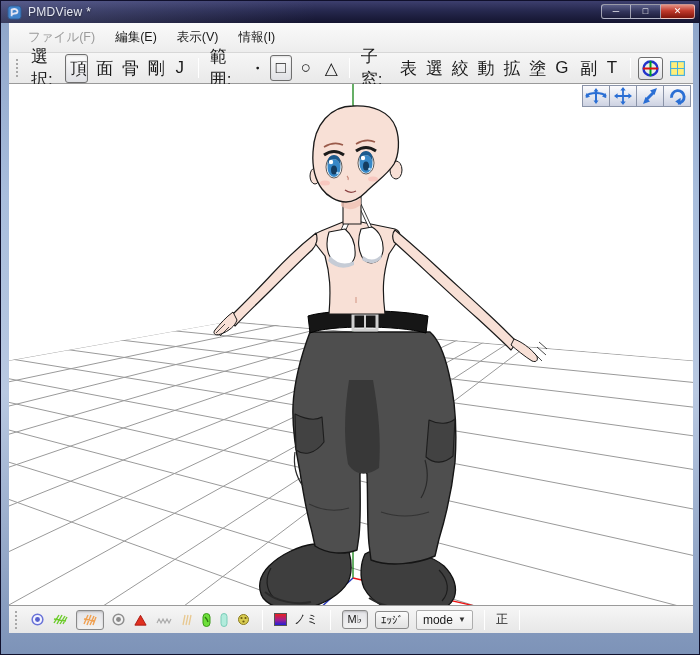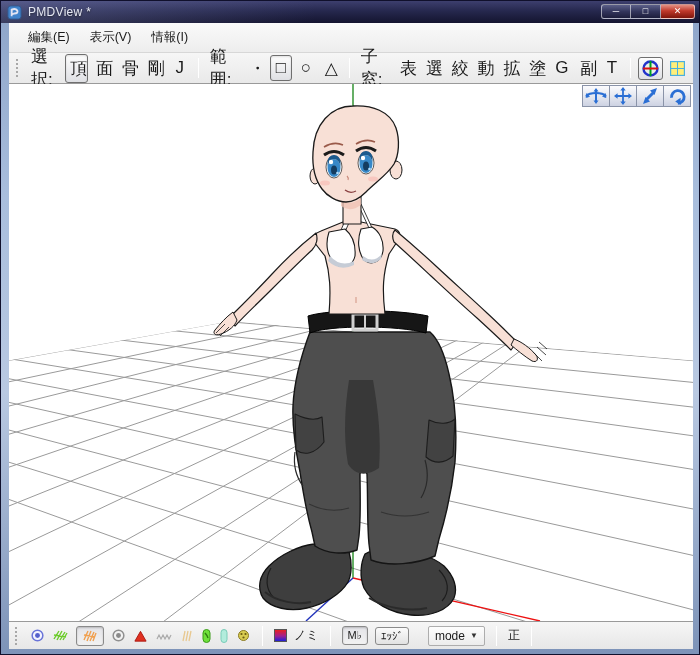--- a/index.html
+++ b/index.html
@@ -57,31 +57,31 @@
   
   .viewport { position:absolute; left:8px; top:83px; width:684px; height:537px; background:#ffffff; overflow:hidden; }
   .navbtns { position:absolute; right:2px; top:1px; display:flex; }
   .navbtn {
     width:28px; height:22px; border:1px solid #8a93a8; margin-left:-1px;
     background:linear-gradient(180deg,#fbfbfd 0%,#e3e6ef 55%,#cdd2e2 100%);
     display:flex; align-items:center; justify-content:center;
   }
   
   .bottombar {
-    position:absolute; left:8px; top:620px; width:684px; height:28px;
+    position:absolute; left:8px; top:604px; width:684px; height:28px;
     background:linear-gradient(180deg,#f6f6f6,#e7e7e7);
     border-top:1px solid #9a9a9a;
     display:flex; align-items:center; padding:0 3px; gap:7px; font-size:12px; color:#1a1a1a;
   }
   .bicon { display:flex; align-items:center; flex:none; }
   .bbtn { border:1px solid #8a8a8a; border-radius:3px; padding:2px 5px; font-size:11px;
     background:linear-gradient(180deg,#fbfbfb,#e2e2e2); }
   .bbtn.pressed { background:linear-gradient(180deg,#e4e4e8,#f2f2f2); box-shadow:inset 0 1px 2px rgba(0,0,0,.2); }
   .dropdown { border:1px solid #adadad; border-radius:2px; padding:2px 6px; font-size:12px;
-    background:linear-gradient(180deg,#fdfdfd,#ececec); display:flex; align-items:center; gap:5px;margin-left:12px;}
+    background:linear-gradient(180deg,#fdfdfd,#ececec); display:flex; align-items:center; gap:5px;}
   .chev { font-size:8px; color:#333; }
   .swatch { width:13px; height:13px; border:1px solid #555; background:linear-gradient(180deg,#e82020 0%,#a02090 55%,#2020d8 100%); }
 </style>
 </head>
 <body>
 
 <div class="window">
 
   <div class="titlebar">
     <svg class="title-icon" viewBox="0 0 16 16">
@@ -90,20 +90,21 @@
     </svg>
     <span class="title-text">PMDView *</span>
     <div class="winbtns">
       <div class="winbtn min">─</div>
       <div class="winbtn max">□</div>
       <div class="winbtn close">✕</div>
     </div>
   </div>
 
   <div class="menubar">
+    <span class="menu-item disabled">ファイル(F)</span>
     <span class="menu-item">編集(E)</span>
     <span class="menu-item">表示(V)</span>
     <span class="menu-item">情報(I)</span>
   </div>
 
   <div class="toolbar">
     <div class="grip"></div>
     <span class="tlabel">選択:</span>
     <span class="tbtn active">頂</span>
     <span class="tbtn">面</span>

